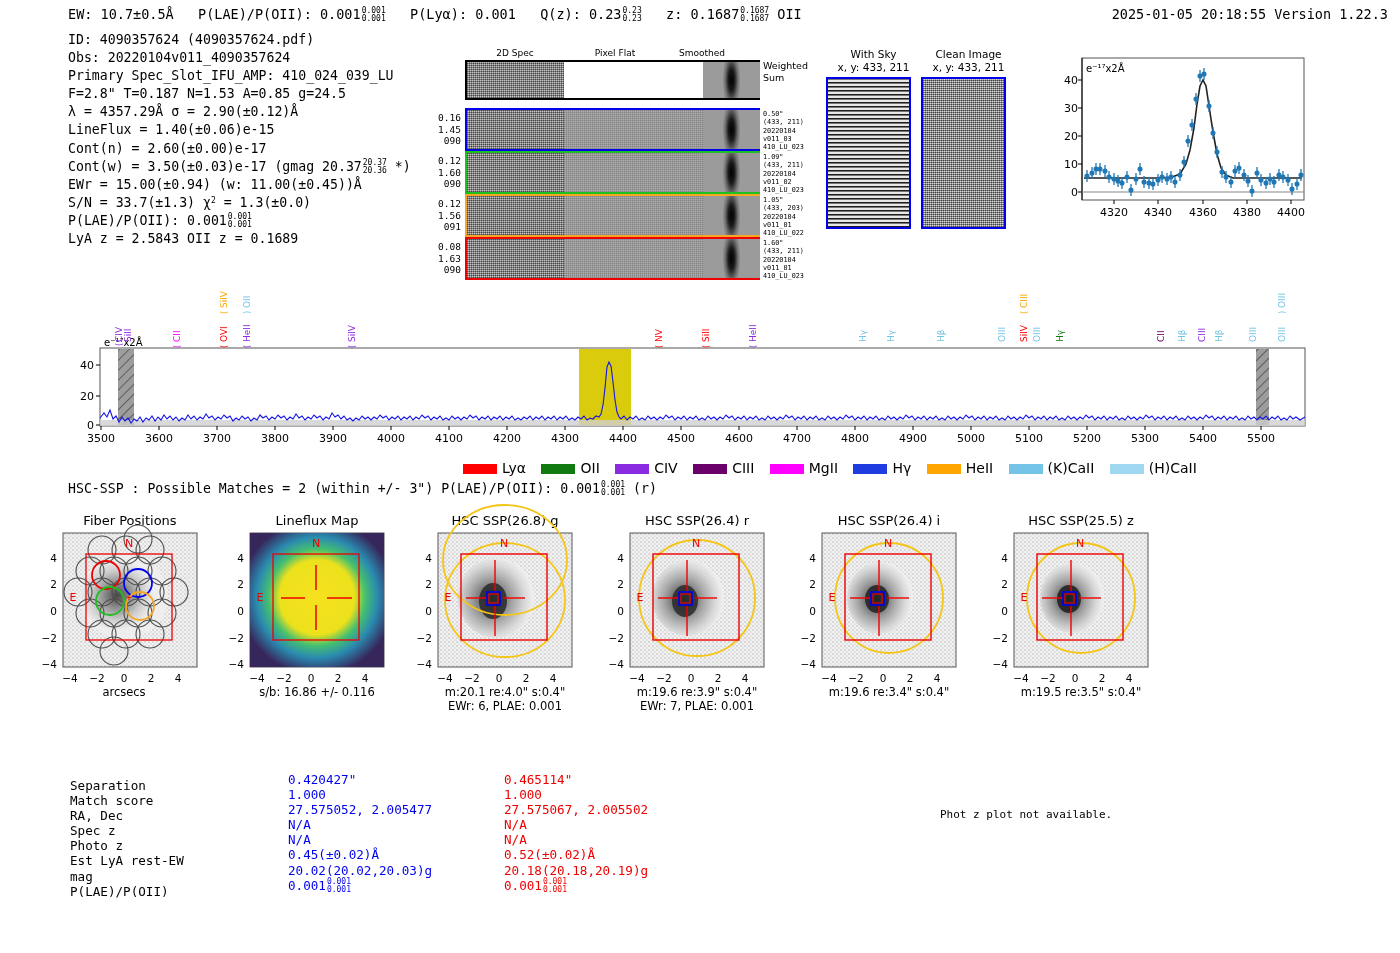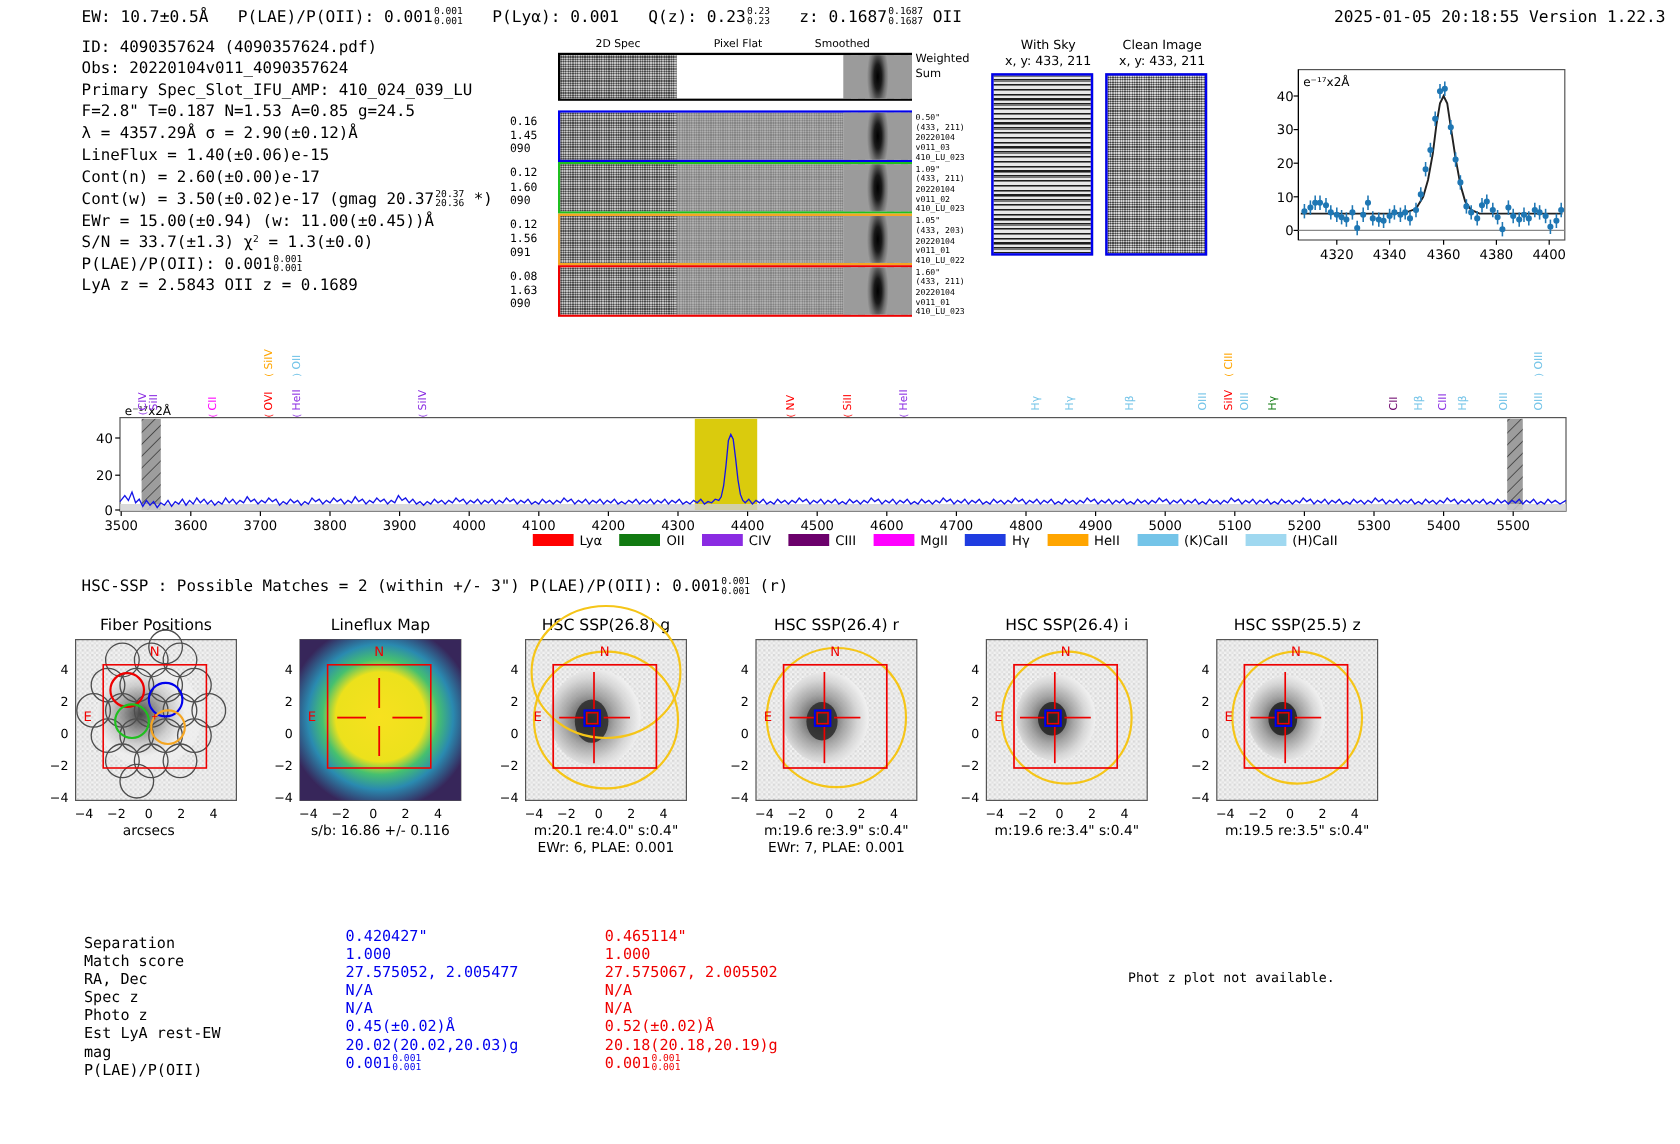--- a/index.html
+++ b/index.html
@@ -1,35 +1,35 @@
 <!DOCTYPE html>
 <html><head>
 <meta charset="utf-8">
 <style>
   html,body{margin:0;padding:0;background:#fff;}
   body{width:1400px;height:953px;position:relative;
        font-family:"DejaVu Sans Mono",monospace;color:#000;overflow:hidden;}
   .abs{position:absolute;}
   .mono{font-family:"DejaVu Sans Mono",monospace;}
-  .sans{font-family:"DejaVu Sans","Liberation Sans",sans-serif;}
+  .sans{font-family:"DejaVu Sans","Liberation Sans",sans-serif;margin-top:16px;}
   .nowrap{white-space:nowrap;}
   sup.st{font-size:8px;vertical-align:0.55em;line-height:0;}
   .frac{display:inline-block;vertical-align:middle;font-size:8px;line-height:1.0;
         text-align:left;margin-left:1px;position:relative;top:0px;}
   .frac span{display:block;}
   
   #hdr-line{top:6px;left:68px;font-size:13.5px;letter-spacing:0px;}
   #hdr-stamp{top:6px;right:12px;font-size:13.5px;}
   #info-block{top:31px;left:68px;font-size:13.2px;line-height:18.1px;}
   
   #spec2d{left:425px;top:32px;width:385px;height:220px;}
   .s2dtitle{font-size:9px;text-align:center;}
   .cutrow{position:absolute;left:40px;width:295px;}
   .cutrow .seg{position:absolute;top:0;height:100%;}
-  .leftnums{position:absolute;left:0px;width:36px;text-align:left;font-size:9.5px;
+  .leftnums{position:absolute;left:0px;width:36px;text-align:right;font-size:9.5px;
             line-height:11.5px;}
   .rightnums{position:absolute;left:338px;width:60px;font-size:6.8px;line-height:8.3px;color:#000;}
   .noise{background-image:
       repeating-linear-gradient(0deg, rgba(0,0,0,.30) 0 1px, rgba(255,255,255,.22) 1px 2px),
       repeating-linear-gradient(90deg, rgba(0,0,0,.34) 0 1px, rgba(255,255,255,.26) 1px 2px);
       background-color:#9a9a9a;}
   .flatnoise{background-image:
       repeating-linear-gradient(0deg, rgba(0,0,0,.08) 0 1px, rgba(255,255,255,.08) 1px 2px),
       repeating-linear-gradient(90deg, rgba(0,0,0,.09) 0 1px, rgba(255,255,255,.09) 1px 2px);
       background-color:#9d9d9d;}
@@ -48,21 +48,21 @@
   svg{display:block;overflow:visible;}
   
   #bottomtab{top:772px;left:70px;font-size:12.6px;line-height:15.1px;}
   #bottomtab .col{position:absolute;top:0;}
   #bottomtab .lab{left:0;width:210px;}
   #bottomtab .c1{left:218px;color:#0000ee;}
   #bottomtab .c2{left:434px;color:#ee0000;}
   #phnot{top:808px;left:940px;font-size:11px;}
   #hscline{top:481px;left:68px;font-size:13.2px;}
   .legbox{display:inline-block;width:34px;height:10px;vertical-align:-1px;margin-right:5px;}
-  #legend{position:absolute;top:444px;left:444px;font-size:11px;text-align:center;}
+  #legend{position:absolute;top:444px;left:463px;font-size:14px;text-align:center;}
   #legend .it{display:inline-block;margin-right:11px;}
 </style>
 </head>
 <body>
 
 <div class="abs mono nowrap" id="hdr-line">
   <span>EW: 10.7±0.5Å</span>
   &nbsp;
   <span>P(LAE)/P(OII): 0.001</span><span class="frac"><span>0.001</span><span>0.001</span></span>
   &nbsp;
@@ -76,21 +76,21 @@
 <div class="abs mono nowrap" id="hdr-stamp">2025-01-05 20:18:55   Version 1.22.3</div>
 
 <div class="abs mono" id="info-block">
   <div class="nowrap">ID: 4090357624 (4090357624.pdf)</div>
   <div class="nowrap">Obs: 20220104v011_4090357624</div>
   <div class="nowrap">Primary Spec_Slot_IFU_AMP: 410_024_039_LU</div>
   <div class="nowrap">F=2.8"  T=0.187  N=1.53  A=0.85  g=24.5</div>
   <div class="nowrap">λ = 4357.29Å  σ = 2.90(±0.12)Å</div>
   <div class="nowrap">LineFlux = 1.40(±0.06)e-15</div>
   <div class="nowrap">Cont(n) = 2.60(±0.00)e-17</div>
-  <div class="nowrap"><span>Cont(w) = 3.50(±0.02)e-17 (gmag 20.37</span><span class="frac"><span>20.37</span><span>20.36</span></span> <span>*)</span></div>
+  <div class="nowrap"><span>Cont(w) = 3.50(±0.03)e-17 (gmag 20.37</span><span class="frac"><span>20.37</span><span>20.36</span></span> <span>*)</span></div>
   <div class="nowrap">EWr = 15.00(±0.94) (w: 11.00(±0.45))Å</div>
   <div class="nowrap"><span>S/N = 33.7(±1.3)   χ</span><sup class="st">2</sup><span> = 1.3(±0.0)</span></div>
   <div class="nowrap"><span>P(LAE)/P(OII): 0.001</span><span class="frac"><span>0.001</span><span>0.001</span></span></div>
   <div class="nowrap">LyA z = 2.5843  OII z = 0.1689</div>
 </div>
 
 <div class="abs sans" id="spec2d">
 
   <div class="abs s2dtitle" style="left:40px;top:0;width:100px;">2D Spec</div>
   <div class="abs s2dtitle" style="left:140px;top:0;width:100px;">Pixel Flat</div>

